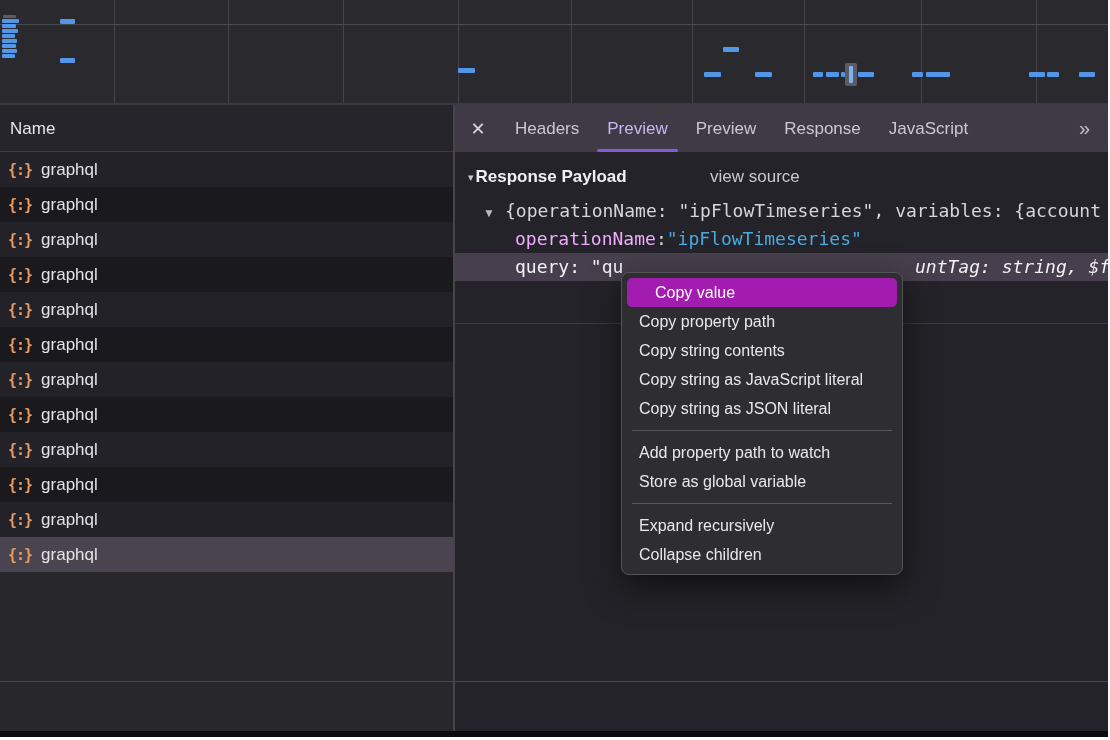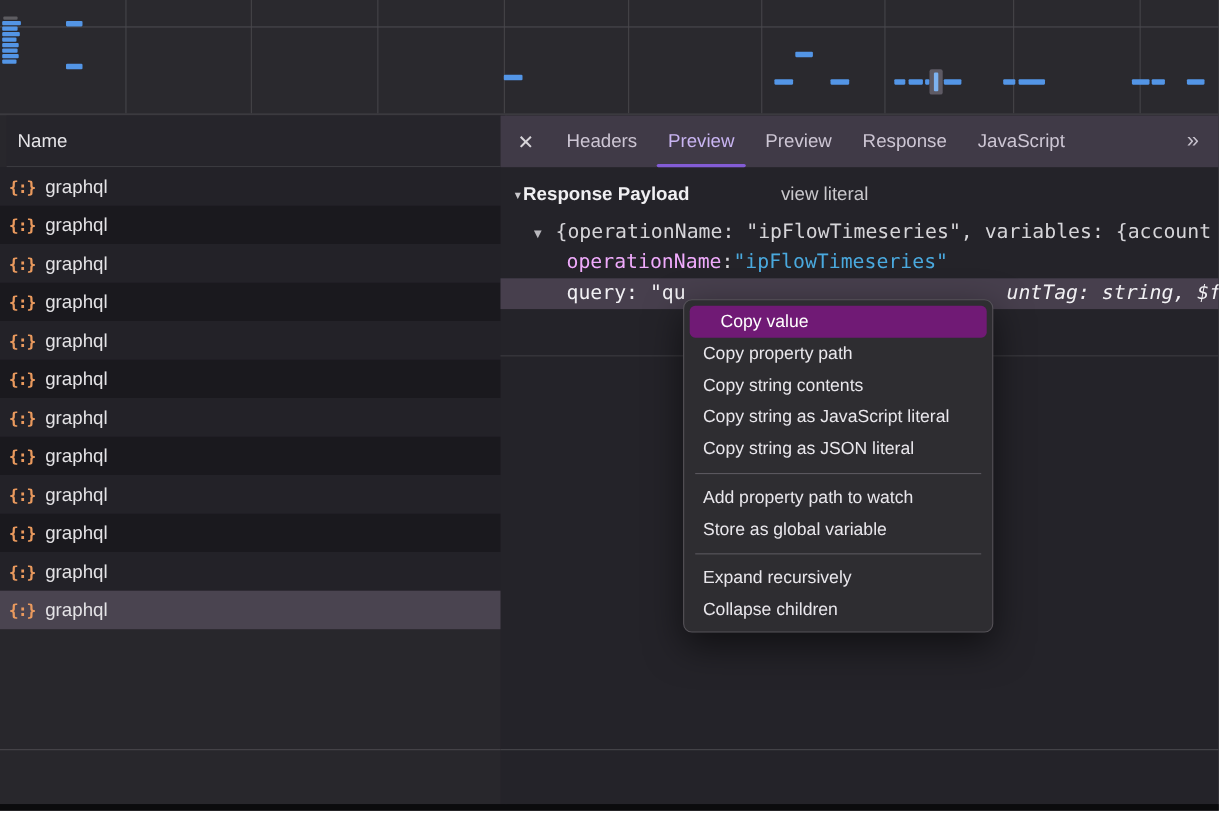--- a/index.html
+++ b/index.html
@@ -12,21 +12,21 @@
   .overview{position:absolute;left:0;top:0;width:1108px;height:103px;background:#2a292e;border-bottom:2px solid #3b3a3f;}
   .ov-grid-v{position:absolute;top:0;width:1px;height:103px;background:#454449;}
   .ov-lane-line{position:absolute;left:0;width:1108px;height:1px;background:#4a494e;}
   .ov-bar{position:absolute;border-radius:1px;}
   .ov-bar.blue{background:#5395e6;}
   .ov-bar.grey{background:#5d5c61;}
   .ov-marker{position:absolute;background:#5e5a64;border-radius:2px;}
   .ov-marker-tick{position:absolute;background:#7db2f0;border-radius:1px;}
 
   
-  .left-panel{position:absolute;left:0;top:105px;width:453px;bottom:6px;background:#28272c;border-right:2px solid #454449;padding-left:6px;}
+  .left-panel{position:absolute;left:0;top:105px;width:453px;bottom:6px;background:#28272c;border-right:2px solid #454449;}
   .name-header{height:47px;line-height:47px;background:#26252b;color:#e6e5e8;font-size:17px;padding-left:10px;border-bottom:1px solid #3e3d42;box-sizing:border-box;}
   .req-rows{position:absolute;left:0;top:47px;right:0;}
   .req-row{height:35px;display:flex;align-items:center;padding-left:8px;box-sizing:border-box;cursor:default;}
   .req-row.stripe-a{background:#232228;}
   .req-row.stripe-b{background:#1a191e;}
   .req-row.selected{background:#4a4450;}
   .req-icon{color:#ea9a5e;font-family:"DejaVu Sans Mono",monospace;font-weight:bold;font-size:15px;letter-spacing:-1px;margin-right:9px;}
   .req-label{color:#e4e3e6;font-size:17px;}
   .left-footer-line{position:absolute;left:0;top:576px;right:0;height:1px;background:#47464b;}
 
@@ -53,21 +53,21 @@
   .c-key{color:#f0abfc;}
   .c-string{color:#4aa9de;}
   .c-selected{color:#f2f1f4;}
   .right-frag{position:absolute;left:460px;top:0;font-style:italic;}
   .tree-bottom-line{position:absolute;left:0;top:218px;right:0;height:1px;background:#3c3b40;}
   .right-footer-line{position:absolute;left:0;top:576px;right:0;height:1px;background:#47464b;}
 
   
   .context-menu{position:absolute;left:621px;top:272px;width:282px;background:#2e2d31;border:1px solid #555258;border-radius:8px;box-shadow:0 12px 34px rgba(0,0,0,.55);padding:5px 0;z-index:50;box-sizing:border-box;}
   .menu-item{height:29px;line-height:29px;margin:0 5px;padding-left:12px;color:#e9e7ec;font-size:16px;border-radius:5px;cursor:pointer;white-space:nowrap;}
-  .menu-item.highlighted{background:#701a75;color:#ffffff;padding-left:28px;}
+  .menu-item.highlighted{background:#a21caf;color:#ffffff;padding-left:28px;}
   .menu-sep{height:1px;background:#5a575e;margin:7px 10px;}
 </style>
 </head>
 <body>
 
 <div class="window">
 
   <div class="overview">
     <div id="ov-grid">
         <div class="ov-grid-v" style="left: 114px;"></div>
@@ -178,21 +178,21 @@
           <div class="tab">Response</div>
           <div class="tab">JavaScript</div>
         </div>
       <div class="tab-overflow">»</div>
     </div>
 
     <div class="payload-header">
       <span class="sec-arrow">▾</span>
       <span class="sec-title">Response Payload</span>
     </div>
-    <div class="view-source" style="top:58px;height:28px;line-height:28px;">view literal</div>
+    <div class="view-source" style="top:58px;height:28px;line-height:28px;">view source</div>
 
     <div class="tree" id="tree">
         <div class="tree-row" style="padding-left: 28px;"><span class="expander">▼</span><span class="tw c-plain">{operationName: "ipFlowTimeseries", variables: {account</span></div>
         <div class="tree-row" style="padding-left: 60px;"><span class="tw c-key">operationName</span><span class="tw c-plain">: </span><span class="tw c-string">"ipFlowTimeseries"</span></div>
         <div class="tree-row selected" style="padding-left: 60px;"><span class="tw c-selected">query: "qu</span><span class="right-frag"><span class="tw c-selected">untTag: string, $f</span></span></div>
       </div>
     <div class="tree-bottom-line"></div>
     <div class="right-footer-line"></div>
   </div>
 

